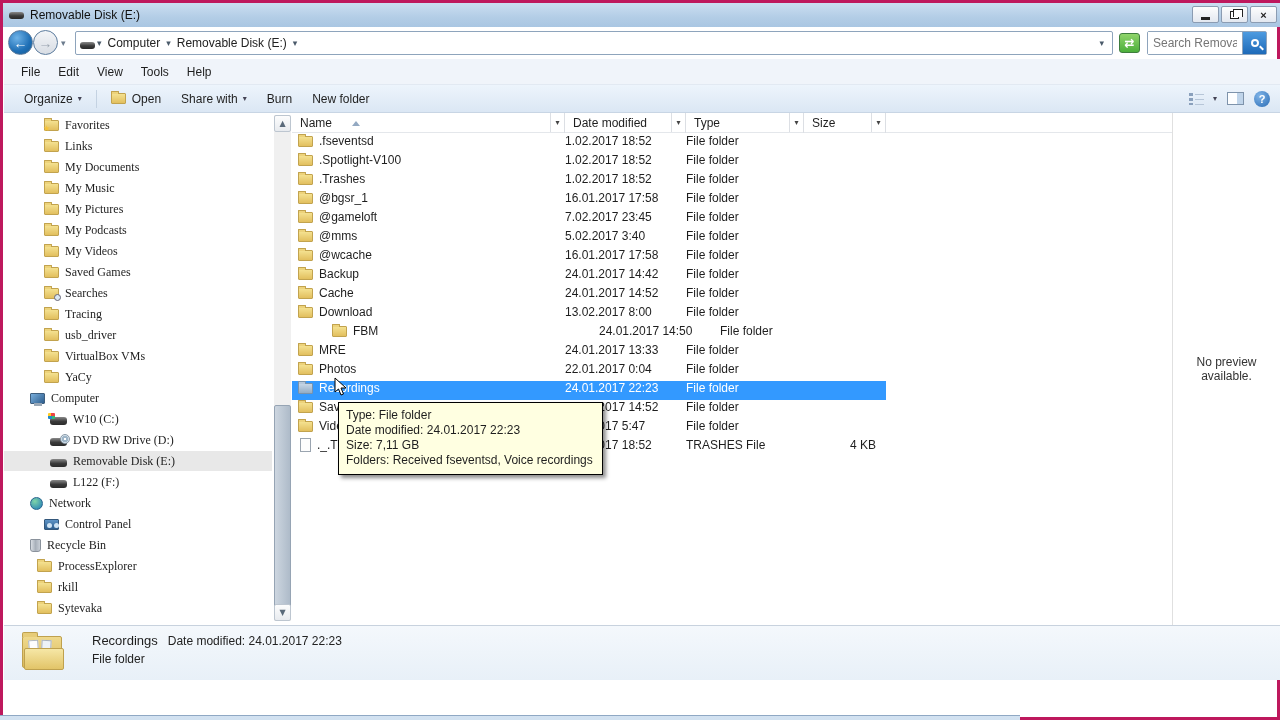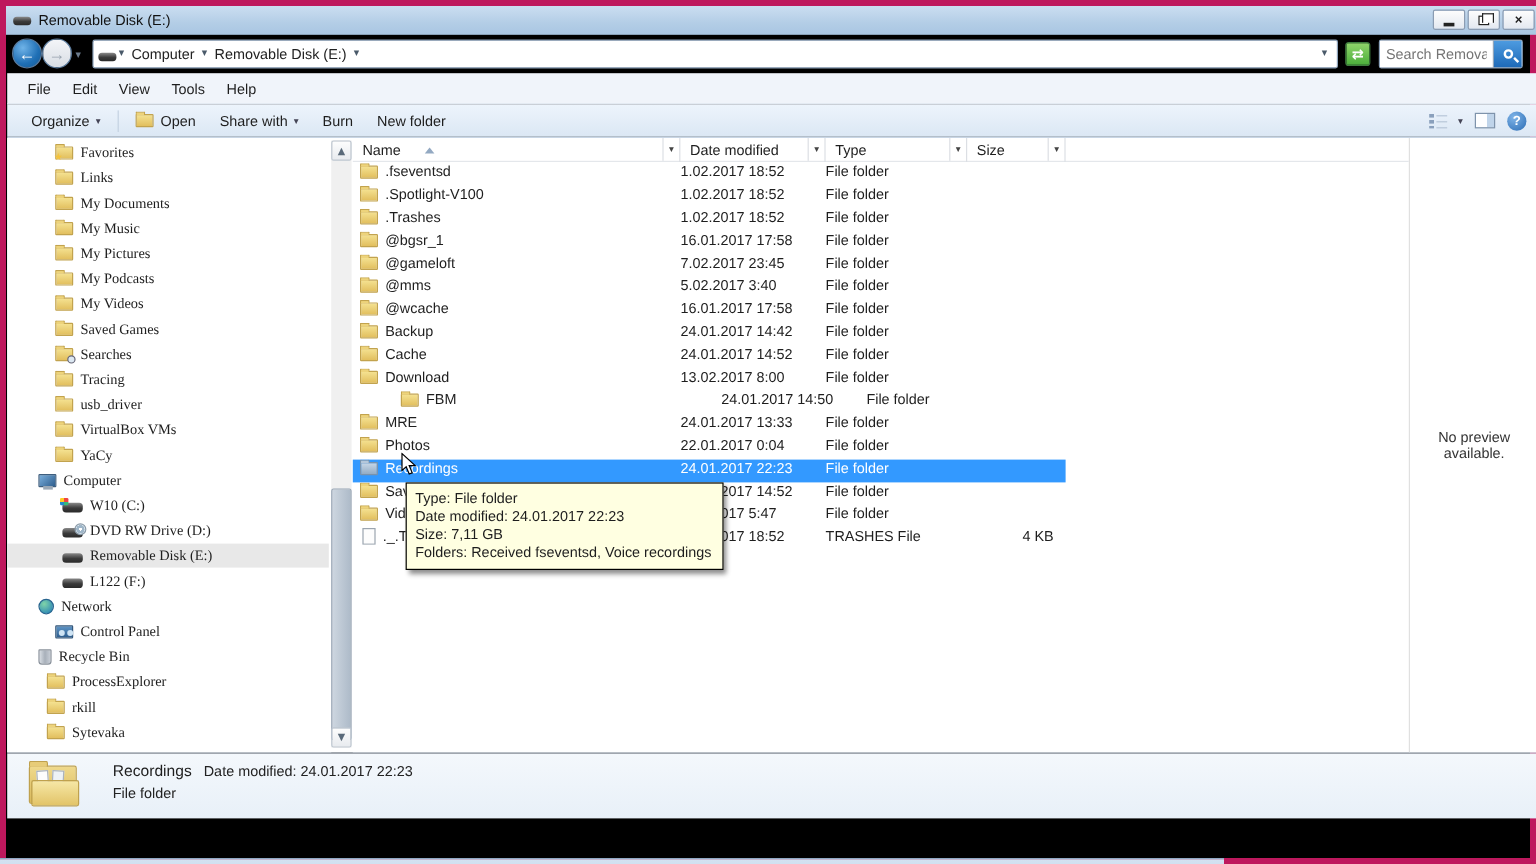--- a/index.html
+++ b/index.html
@@ -2,21 +2,21 @@
 <html><head>
 <meta charset="utf-8">
 <style>
   * { margin:0; padding:0; box-sizing:border-box; }
   html,body { width:1280px; height:720px; overflow:hidden;
     font-family:"Liberation Sans", sans-serif; font-size:12px; color:#1E1E1E; }
   #screen { position:relative; width:1280px; height:720px; background:#BCD4EA; }
 
   
   #window { position:absolute; left:0; top:0; width:1280px; height:720px;
-    background:#000000; border:5px solid #be185d; }
+    background:#ffffff; border:3px solid #be185d; }
   #titlebar { position:absolute; left:0; top:0; width:1278px; height:24px;
     background:linear-gradient(180deg,#CBDEF1 0%,#B3CDE6 60%,#A9C6E2 100%);
     display:flex; align-items:center; padding-left:6px; }
   #title-text { margin-left:6px; color:#111; }
   .win-btn { width:27px; height:17px; margin-left:2px; border:1px solid #8B9CB2;
     background:linear-gradient(180deg,#FDFDFD,#E3E8F0); border-radius:2px;
     display:flex; align-items:center; justify-content:center; font-weight:bold; font-size:11px; }
   #win-controls { position:absolute; right:4px; top:3px; display:flex; }
   .min-glyph { width:9px; height:3px; background:#222; margin-top:8px; }
   .restore-glyph { width:9px; height:8px; border:1px solid #222; position:relative; background:#fff; }

